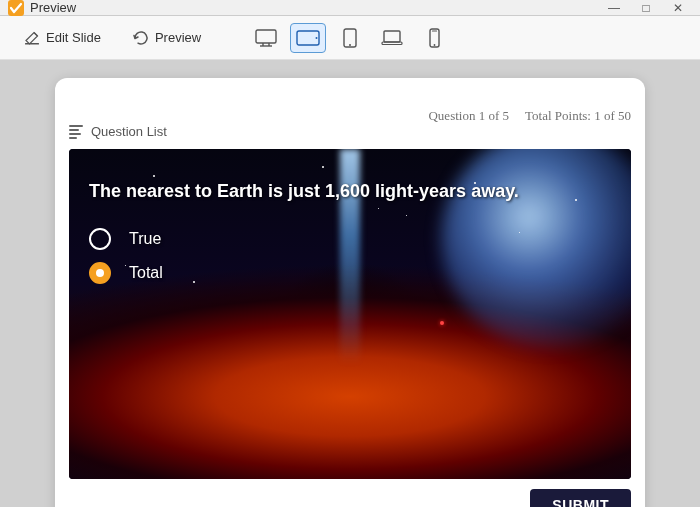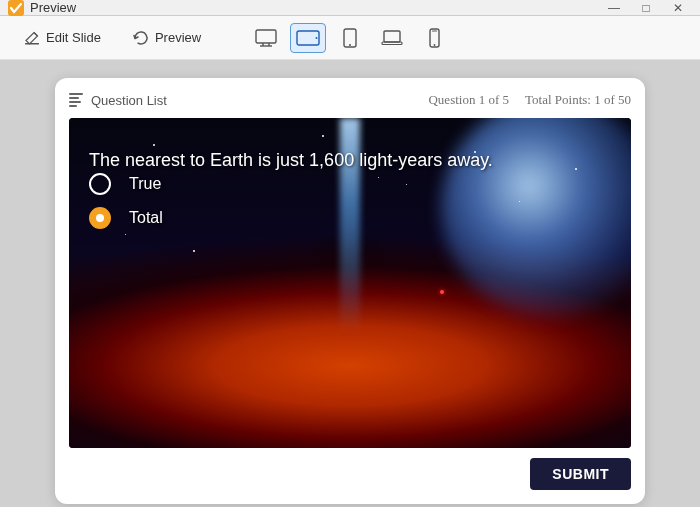--- a/index.html
+++ b/index.html
@@ -132,20 +132,21 @@
       align-items: center;
       justify-content: space-between;
       margin-bottom: 10px;
     }
     .panel-header-left {
       display: flex;
       align-items: center;
       gap: 6px;
       font-size: 13px;
       color: #555;
+      margin-top: 32px;
     }
     .panel-header-right {
       font-size: 13px;
       color: #737373;
       font-family: Liberation Serif, serif;
     }
 
     
     .slide-content {
       width: 100%;
@@ -205,23 +206,24 @@
     
     .slide-text-overlay {
       position: absolute;
       top: 30px;
       left: 20px;
       right: 20px;
     }
     .slide-question {
       color: white;
       font-size: 18px;
-      font-weight: 400;
+      font-weight: 700;
       line-height: 1.4;
       text-shadow: 1px 1px 3px rgba(0,0,0,0.8);
+      margin-bottom: 24px;
     }
     .answer-option {
       display: flex;
       align-items: center;
       gap: 18px;
       margin-bottom: 12px;
     }
     .radio-circle {
       width: 22px;
       height: 22px;

